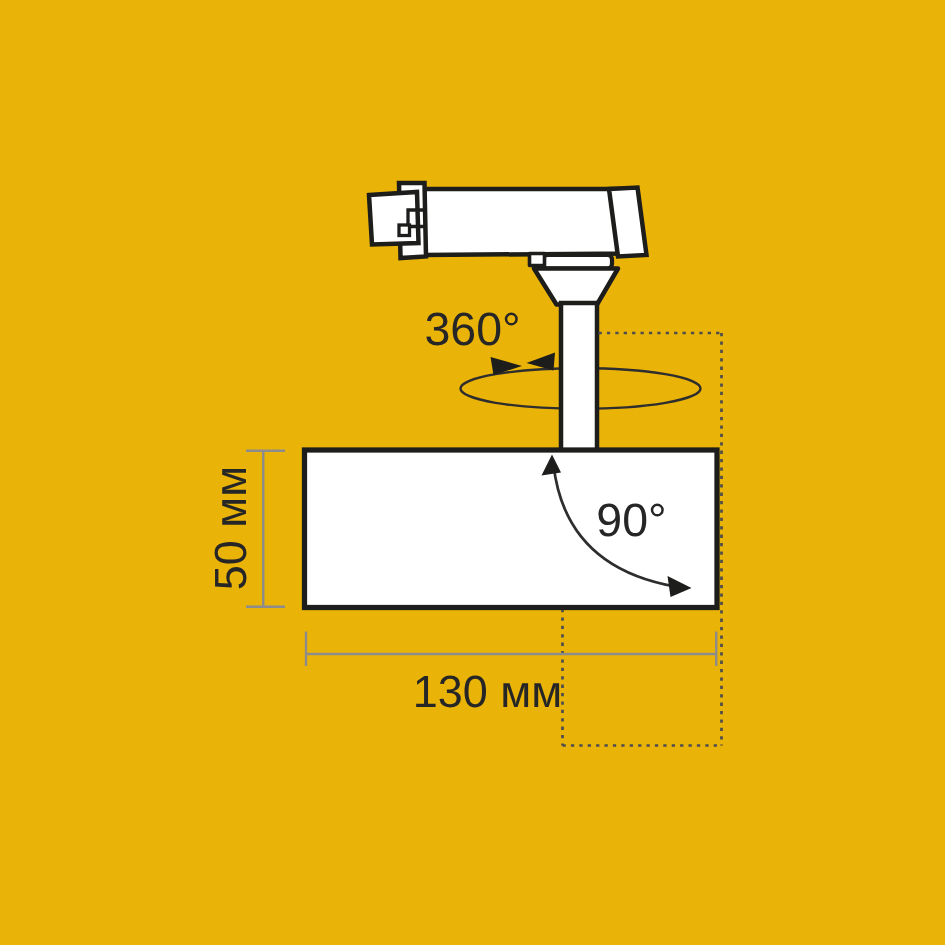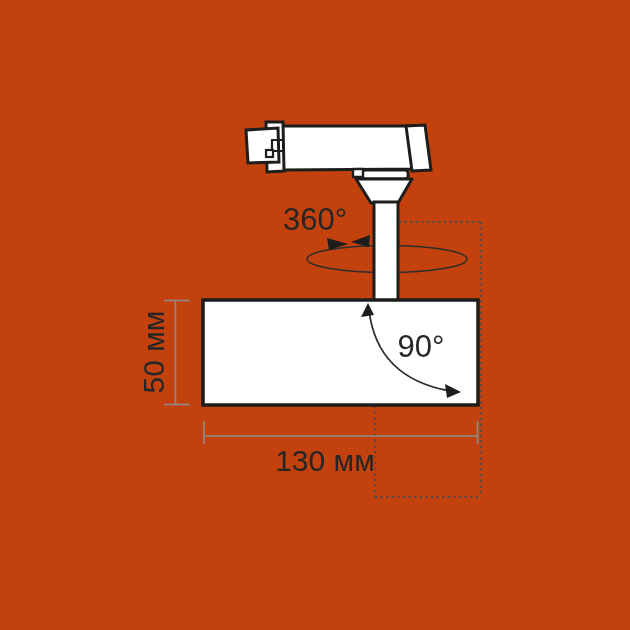--- a/index.html
+++ b/index.html
@@ -4,21 +4,21 @@
 <style>
   html, body {
     margin: 0;
     padding: 0;
     background: #ffffff;
   }
   .stage {
     position: relative;
     width: 630px;
     height: 630px;
-    background: #c2410c;
+    background: #eab308;
     overflow: hidden;
   }
   svg {
     display: block;
   }
   svg text {
     font-family: "Liberation Sans", "DejaVu Sans", sans-serif;
     fill: #262626;
   }
   .dim-label { font-size: 30px; }

